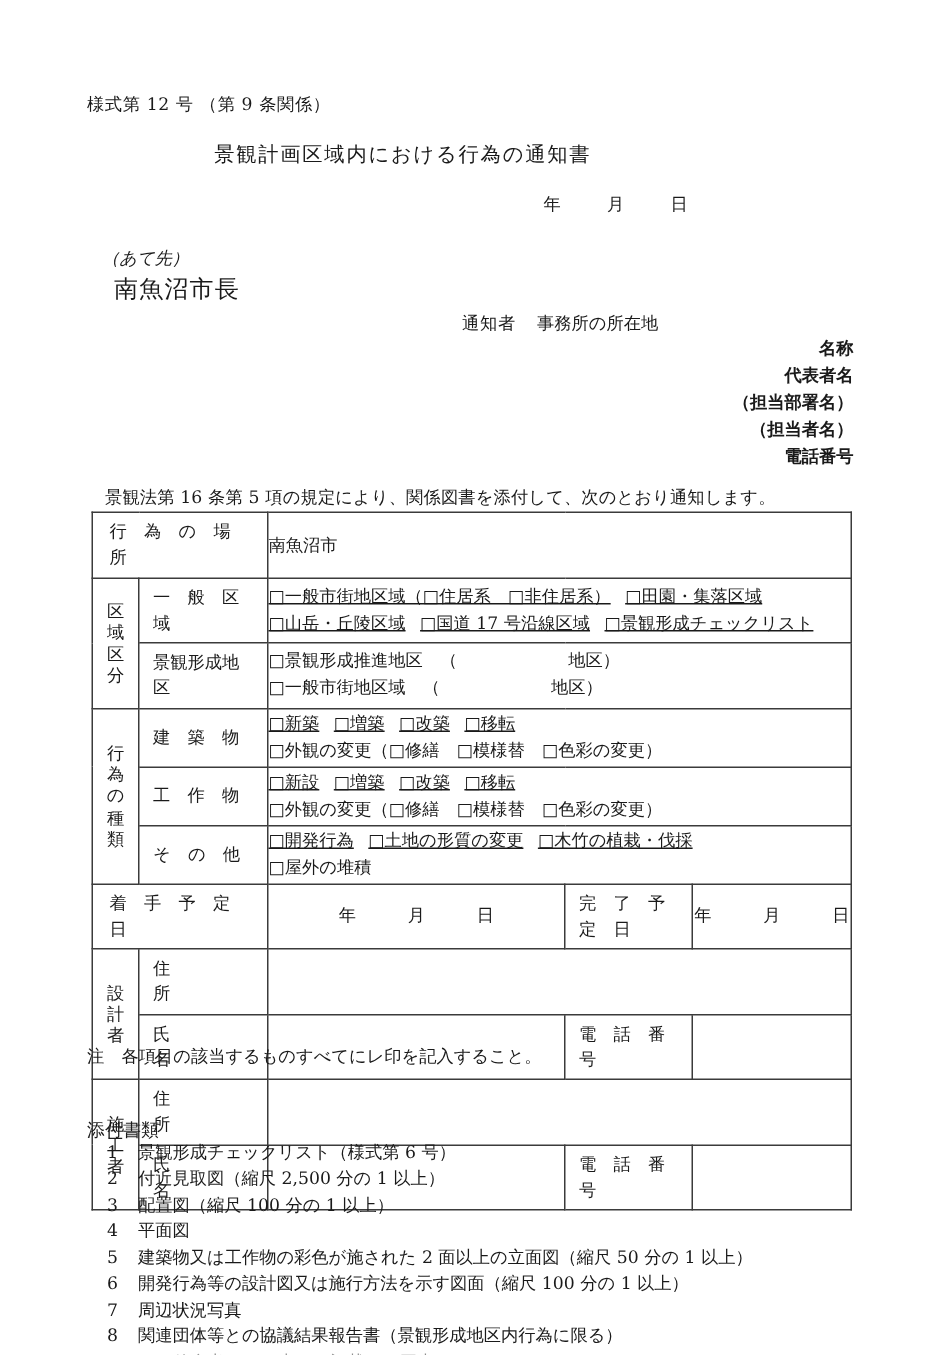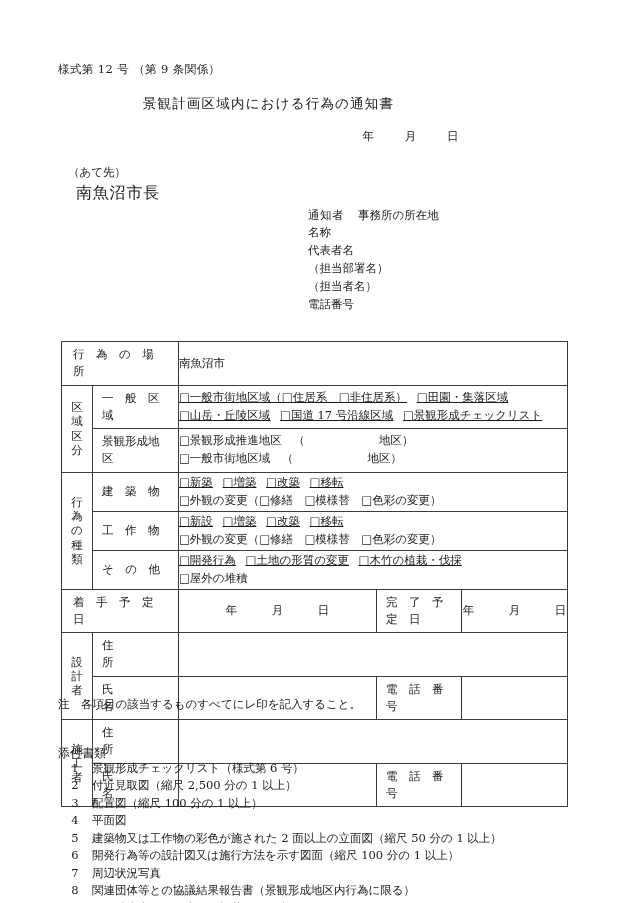--- a/index.html
+++ b/index.html
@@ -50,20 +50,21 @@
     letter-spacing: .5px;
   }
   .date-line span { display: inline-block; }
   .date-line .gap { width: 22px; }
 
   .addressee-label {
     position: absolute;
     left: 68px;
     top: 146px;
     font-size: 11.5px;
+    font-style: italic;
   }
   .addressee-name {
     position: absolute;
     left: 76px;
     top: 163px;
     font-size: 16px;
     letter-spacing: .8px;
   }
 
   
@@ -77,21 +78,23 @@
   .notifier-first {
     display: flex;
     white-space: nowrap;
     text-align: center;
   }
   .notifier-label {
     letter-spacing: .5px;
     margin-right: 14px;
   }
   .notifier-rows {
+    text-align: right;
     padding-right: 1px;
+    font-weight: bold;
   }
   .notifier-rows div { line-height: 1.55; }
 
   
   .intro {
     position: absolute;
     left: 70px;
     top: 305px;
     font-size: 11.5px;
     letter-spacing: .1px;
@@ -213,20 +216,21 @@
     </div>
     <div class="notifier-rows">
       <div>名称</div>
       <div>代表者名</div>
       <div>（担当部署名）</div>
       <div>（担当者名）</div>
       <div>電話番号</div>
     </div>
   </div>
 
+  <div class="intro">景観法第 16 条第 5 項の規定により、関係図書を添付して、次のとおり通知します。</div>
 
   <table class="form-table">
     <colgroup>
       <col style="width:31px">
       <col style="width:86px">
       <col style="width:198px">
       <col style="width:85px">
       <col style="width:106px">
     </colgroup>
     <tbody>

